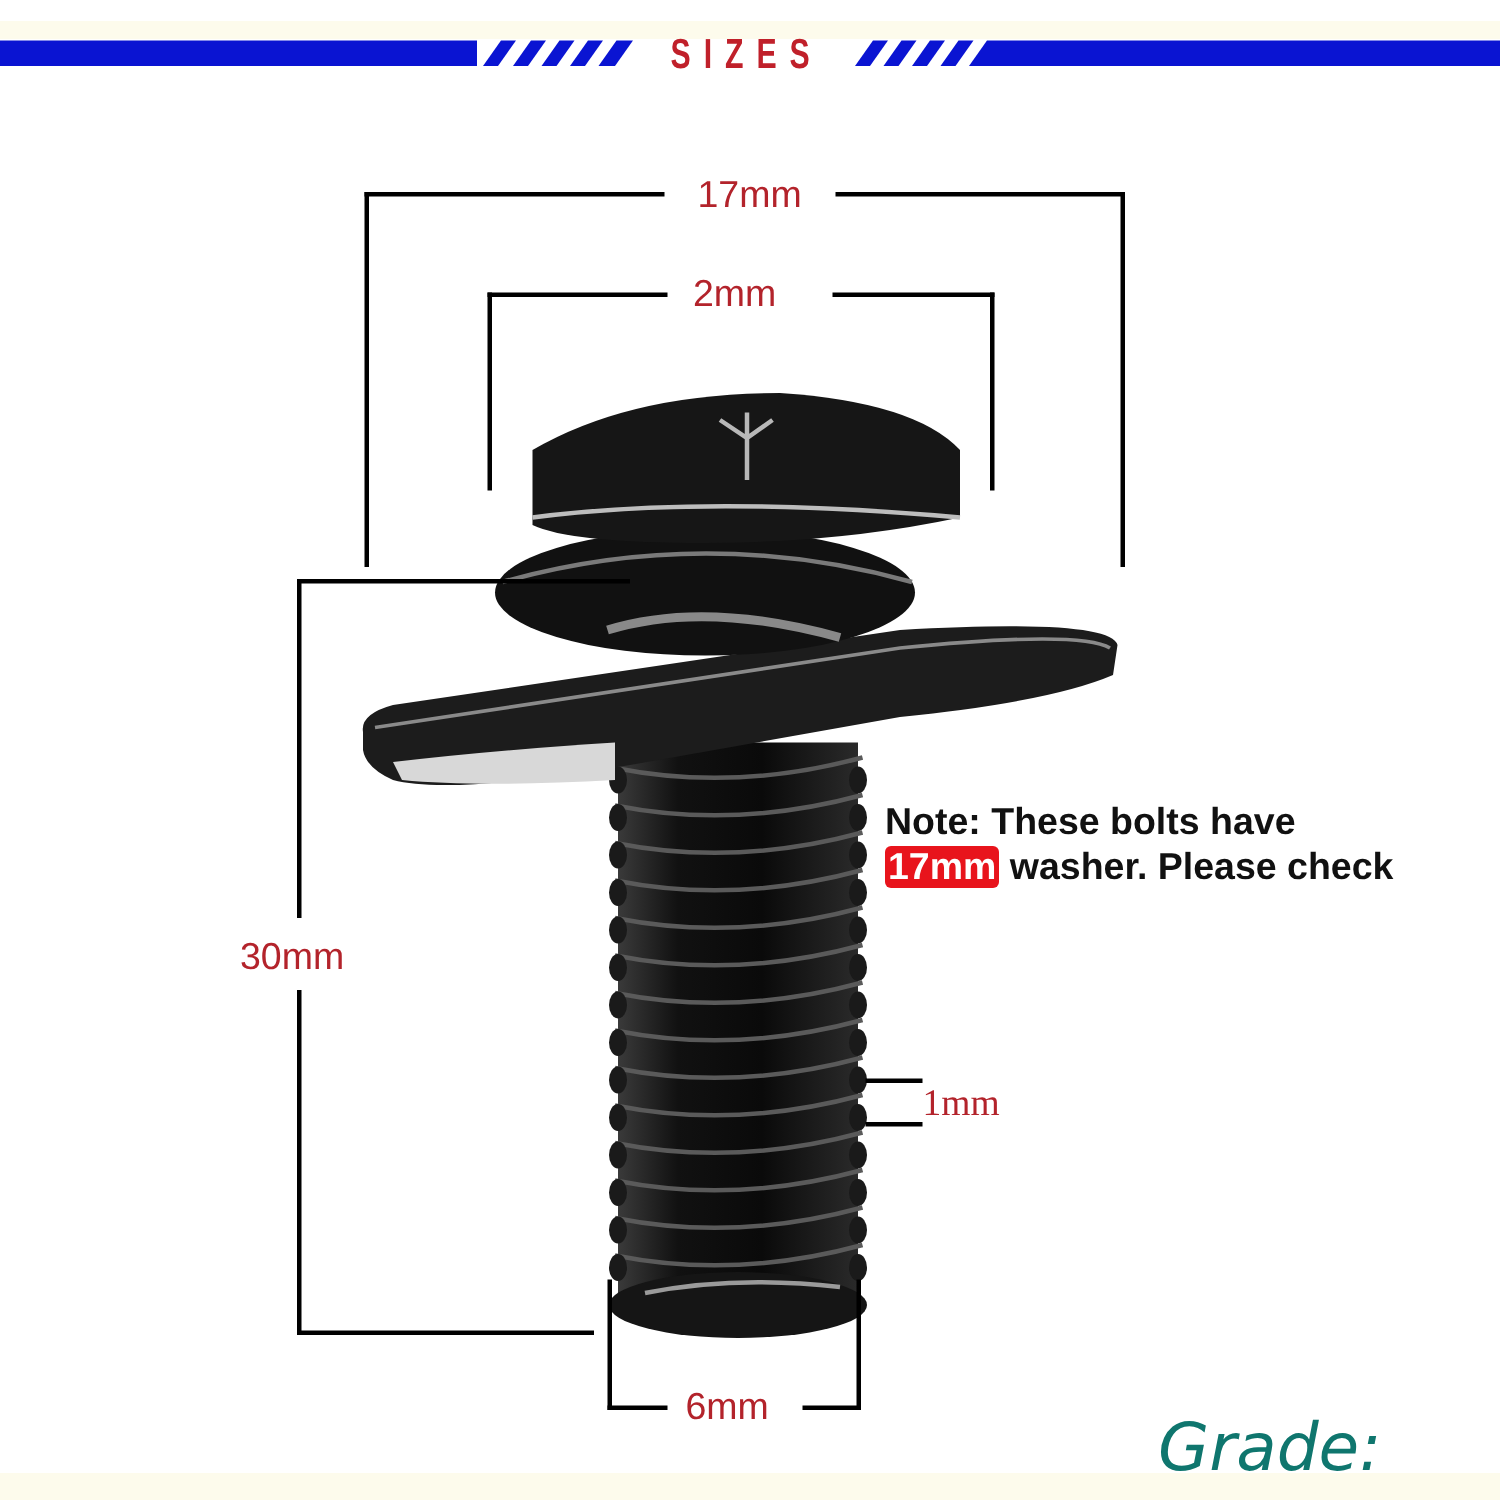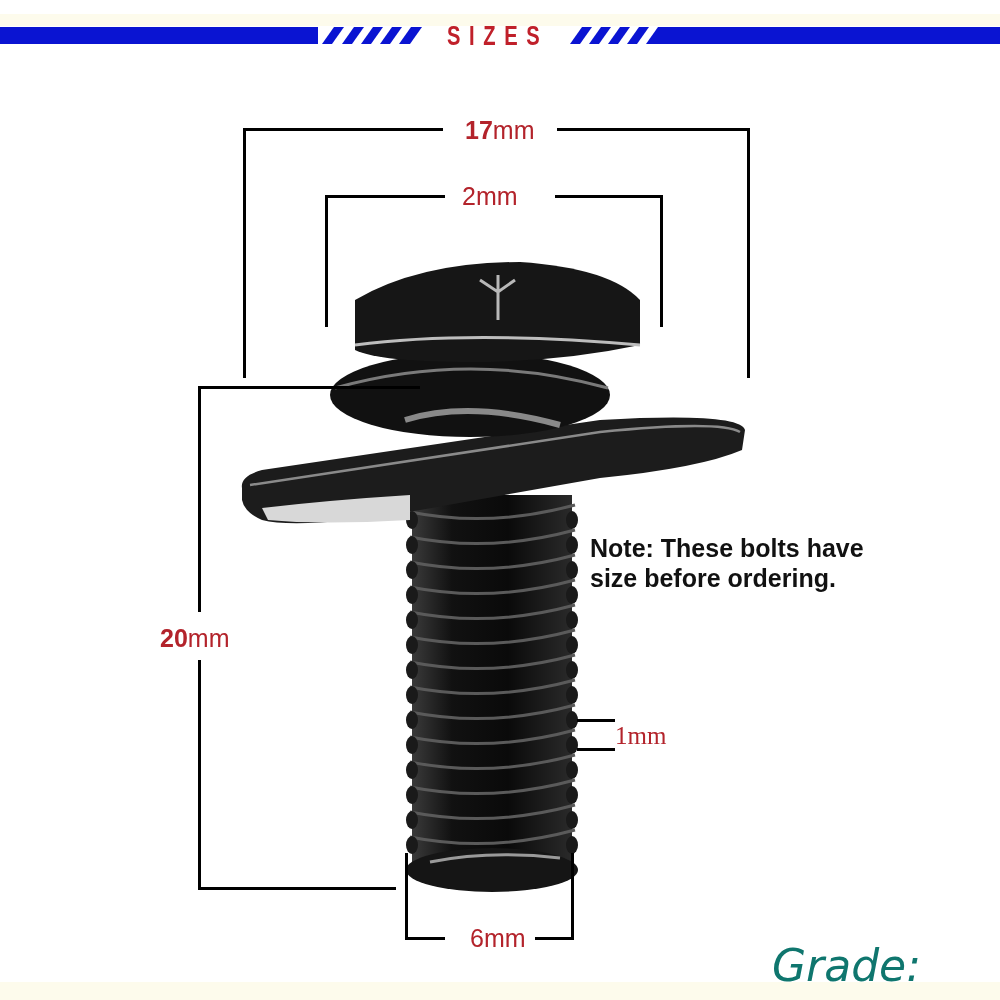--- a/index.html
+++ b/index.html
@@ -3,21 +3,21 @@
 <meta charset="utf-8">
 <style>
   html,body{margin:0;padding:0;background:#fff;}
   body{width:1000px;height:1000px;position:relative;overflow:hidden;font-family:"Liberation Sans",sans-serif;}
   .header-tint{position:absolute;left:0;top:14px;width:1000px;height:12px;background:#fdfbec;}
   .footer-tint{position:absolute;left:0;top:982px;width:1000px;height:18px;background:#fdfbec;}
   .banner{position:absolute;left:0;top:0;width:1000px;height:60px;}
   .title{position:absolute;left:447px;top:20px;font-family:"Liberation Sans",sans-serif;font-weight:bold;font-size:28px;letter-spacing:12px;color:#c0202a;transform:scaleX(0.72);transform-origin:left top;}
   .line{position:absolute;background:#000;}
   .dim{position:absolute;color:#b3232b;font-size:25px;line-height:1;font-family:"Liberation Sans",sans-serif;}
-  .dim .num{font-weight:bold;text-align:center;}
+  .dim .num{font-weight:normal;text-align:center;}
   .bolt{position:absolute;left:0;top:0;}
   .note{position:absolute;left:590px;top:533px;width:400px;font-weight:bold;font-size:25px;line-height:30px;color:#111;font-family:"Liberation Sans",sans-serif;}
   .note .hl{background:#e8141c;color:#fff;border-radius:4px;padding:0 2px;}
   .grade{position:absolute;left:772px;top:940px;font-family:"DejaVu Sans",sans-serif;font-style:italic;font-size:44px;color:#0f766e;}
 </style>
 </head>
 <body>
 
 <div class="header-tint"></div>
 
@@ -129,36 +129,36 @@
 <div class="line" style="left:660px;top:195px;width:3px;height:132px;"></div>
 <div class="dim" style="left:462px;top:184px;">
   <span>2</span><span>mm</span>
 </div>
 
 <div class="line" style="left:198px;top:386px;width:222px;height:3px;"></div>
 <div class="line" style="left:198px;top:386px;width:3px;height:226px;"></div>
 <div class="line" style="left:198px;top:660px;width:3px;height:230px;"></div>
 <div class="line" style="left:198px;top:887px;width:198px;height:3px;"></div>
 <div class="dim" style="left:160px;top:626px;">
-  <span class="num">20</span><span>mm</span>
+  <span class="num">30</span><span>mm</span>
 </div>
 
 <div class="line" style="left:577px;top:719px;width:38px;height:3px;"></div>
 <div class="line" style="left:577px;top:748px;width:38px;height:3px;"></div>
 <div class="dim" style="left:615px;top:723px;font-family:Liberation Serif, serif;">
   <span>1</span><span>mm</span>
 </div>
 
 <div class="line" style="left:405px;top:853px;width:3px;height:87px;"></div>
 <div class="line" style="left:571px;top:853px;width:3px;height:87px;"></div>
 <div class="line" style="left:405px;top:937px;width:40px;height:3px;"></div>
 <div class="line" style="left:535px;top:937px;width:39px;height:3px;"></div>
-<div class="dim" style="left:470px;top:926px;">
+<div class="dim" style="left:457px;top:926px;">
   <span>6</span><span>mm</span>
 </div>
 
 <div class="note">
   <div>Note: These bolts have</div>
-  <div>size before ordering.</div>
+  <div><span class="hl">17mm</span><span> washer. Please check</span></div>
 </div>
 
 <div class="grade">Grade: 9.8</div>
 <div class="footer-tint"></div>
 
 </body></html>

